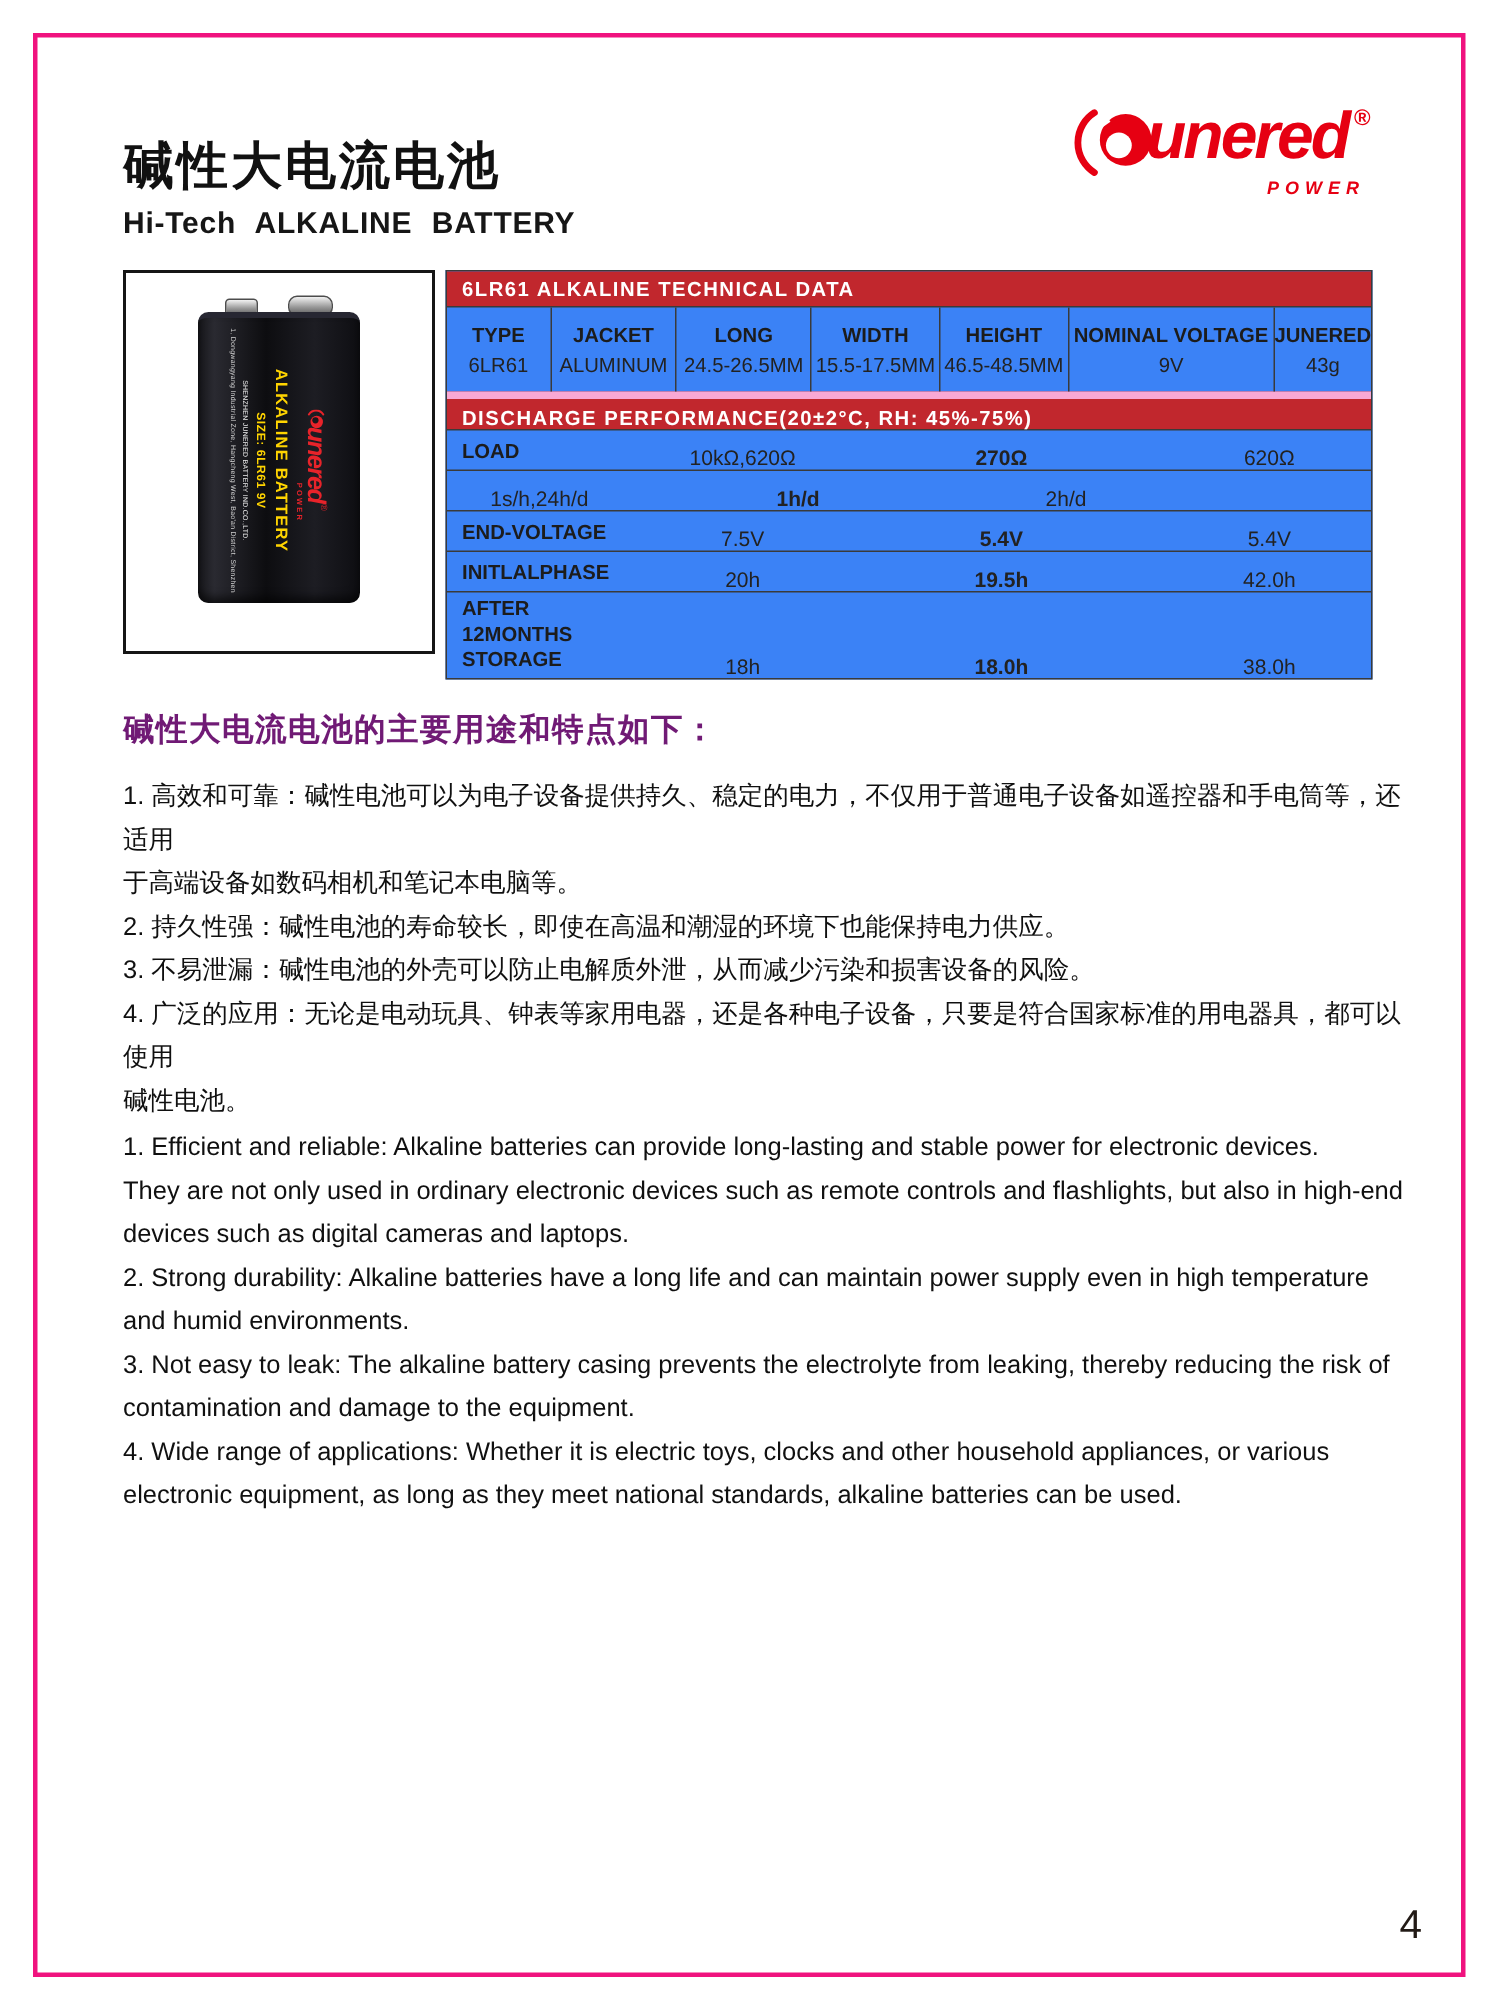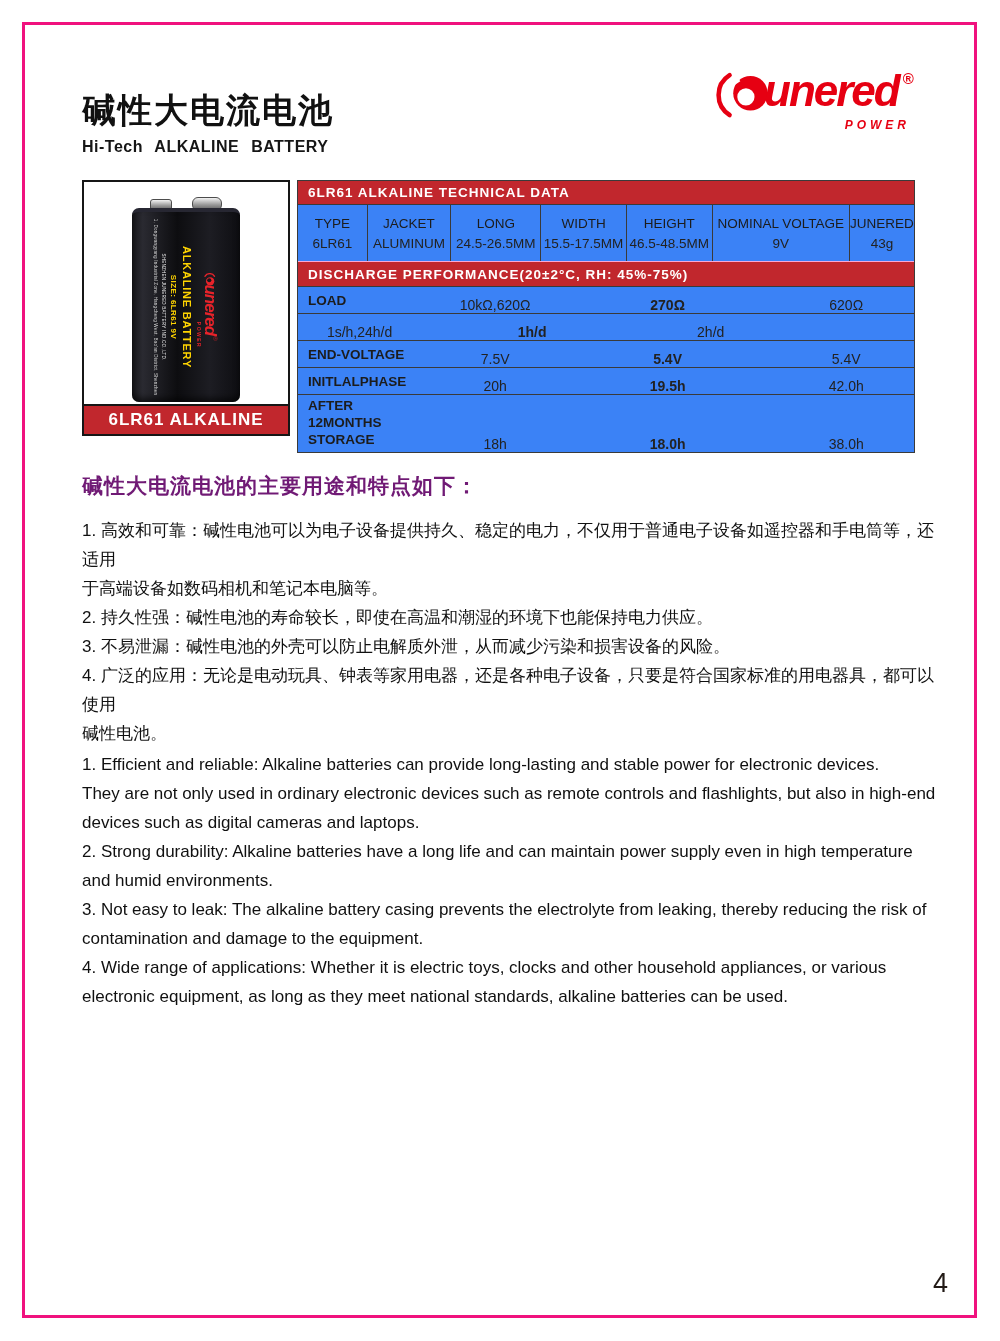--- a/index.html
+++ b/index.html
@@ -5,21 +5,21 @@
   * { box-sizing: border-box; margin: 0; padding: 0; }
   html,body { width:1000px; height:1341px; background:#ffffff;
     font-family:"Liberation Sans","DejaVu Sans",sans-serif; color:#1a1a1a; }
   .page { position:relative; width:1000px; height:1341px; overflow:hidden; background:#fff; }
   .frame { position:absolute; left:22px; top:22px; width:955px; height:1296px;
     border:3px solid #F0127E; pointer-events:none; }
 
   
   .hdr-title { position:absolute; left:82px; top:88px; font-size:34px; font-weight:bold;
     letter-spacing:2px; color:#111; }
-  .hdr-sub { position:absolute; left:82px; top:138px; font-size:16px; font-weight:bold;
+  .hdr-sub { position:absolute; left:82px; top:138px; font-size:20px; font-weight:bold;
     letter-spacing:.5px; word-spacing:7px; color:#161616; }
   .logo { position:absolute; left:716px; top:68px; width:216px; }
   .logo-row { display:flex; align-items:flex-start; }
   .logo-mark { width:58px; height:52px; flex:0 0 auto; margin-top:2px; }
   .logo-word { font-size:44px; line-height:46px; font-weight:bold; font-style:italic;
     color:#E60012; letter-spacing:-2px; margin-left:-10px; }
   .logo-reg { font-size:15px; color:#E60012; font-weight:bold; margin-left:4px; margin-top:2px; }
   .logo-tag { text-align:right; margin-right:22px; margin-top:-4px; color:#E60012;
     font-weight:bold; font-style:italic; font-size:12px; letter-spacing:4px; }
 
@@ -53,30 +53,30 @@
   .bl-co { color:#ececec; font-size:4.6px; letter-spacing:.2px; }
   .bl-addr { color:#d2d2d2; font-size:4.6px; letter-spacing:.2px; }
   .battery-caption { height:30px; background:#C1272D; color:#fff; font-weight:bold;
     font-size:17px; letter-spacing:1px; display:flex; align-items:center; justify-content:center;
     border-top:2px solid #161616; }
 
   
   .tech-table { flex:1; border:1px solid #3a3a3a; background:#3b82f6; font-size:13.5px; }
   .bar { background:#C1272D; color:#fff; font-weight:bold; height:23px; line-height:23px;
     padding-left:10px; letter-spacing:1px; font-size:13.5px; }
-  .bar.bar2 { height:25px; line-height:25px; border-top:1px solid #f9a8d4; }
+  .bar.bar2 { height:25px; line-height:25px; border-top:5px solid #f9a8d4; }
   .spec-row { display:flex; height:57px; border-top:1px solid #3a3a3a; }
   .spec-col { display:flex; flex-direction:column; align-items:center; justify-content:center;
     gap:5px; border-right:1px solid #3a3a3a; padding:2px 1px; text-align:center; }
   .spec-col:last-child { border-right:none; }
   .spec-col:nth-child(1){width:11.3%} .spec-col:nth-child(2){width:13.6%}
   .spec-col:nth-child(3){width:14.6%} .spec-col:nth-child(4){width:13.9%}
   .spec-col:nth-child(5){width:13.9%} .spec-col:nth-child(6){width:22.3%}
   .spec-col:nth-child(7){width:10.4%}
-  .spec-label { font-weight:normal; color:#1c1c1c; }
+  .spec-label { font-weight:bold; color:#1c1c1c; }
   .spec-value { color:#222; }
   .d-row { display:flex; align-items:flex-end; border-top:1px solid #3a3a3a; min-height:27px; }
   .d-row.last { min-height:40px; }
   .d-label { width:22%; padding:3px 4px 3px 10px; font-weight:bold; color:#1c1c1c; line-height:1.25; }
   .d-val { text-align:center; color:#222; font-size:14px; }
   .d-val.v1 { width:20%; } .d-val.v2 { width:36%;font-weight:bold; } .d-val.v3 { width:22%; }
 
   
   .features { position:absolute; left:82px; top:472px; width:856px; }
   .features h2 { font-size:21px; font-weight:bold; letter-spacing:1px; color:#701a75;
@@ -133,21 +133,20 @@
               </div>
               <div class="bl-power">POWER</div>
               <div class="bl-alk">ALKALINE BATTERY</div>
               <div class="bl-size">SIZE: 6LR61 9V</div>
               <div class="bl-co">SHENZHEN JUNERED BATTERY IND.CO.,LTD.</div>
               <div class="bl-addr">1, Dongwangyang Industrial Zone, Hangcheng West, Bao'an District, Shenzhen</div>
             </div>
           </div>
         </div>
       </div>
-      <figcaption class="battery-caption">6LR61 ALKALINE</figcaption>
     </figure>
 
     <div class="tech-table">
       <div class="bar">6LR61 ALKALINE TECHNICAL DATA</div>
 
       <div class="spec-row">
         <div class="spec-col">
           <div class="spec-label">TYPE</div>
           <div class="spec-value">6LR61</div>
         </div>

